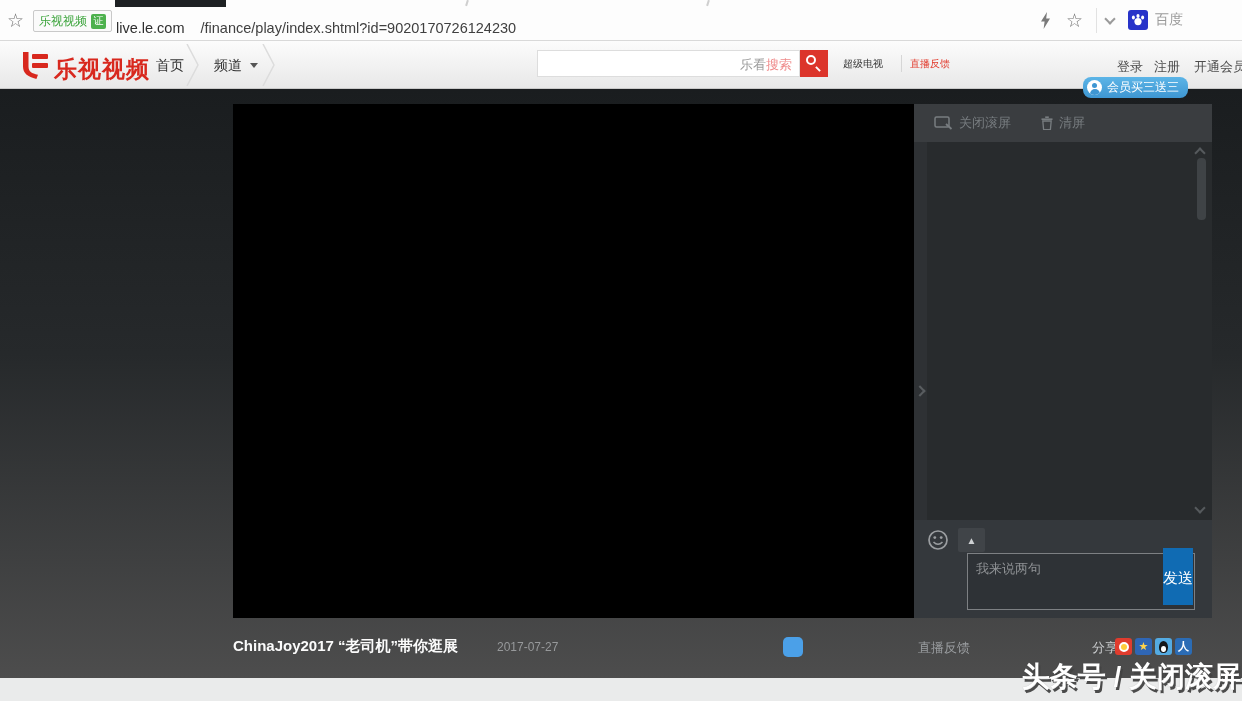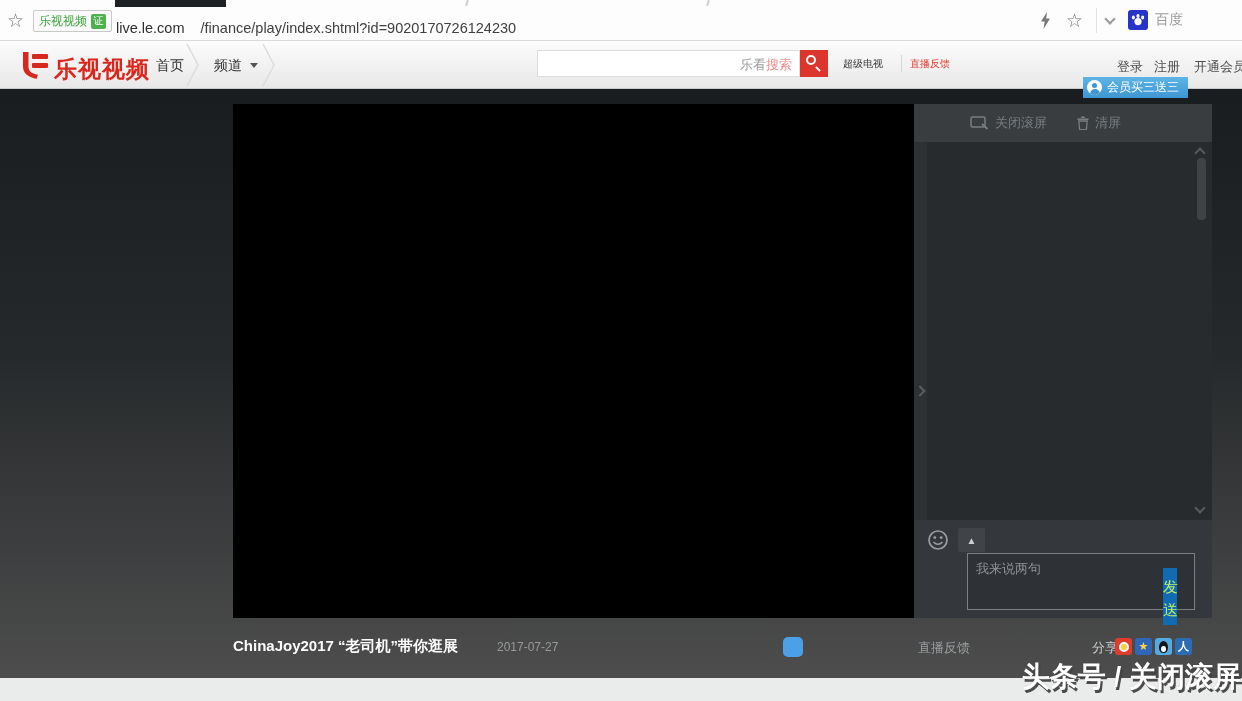--- a/index.html
+++ b/index.html
@@ -43,47 +43,47 @@
   .search-btn { position:absolute; left:263px; top:0; width:28px; height:27px; background:#dc352b; border:none; cursor:pointer; }
   .mag { position:absolute; left:6px; top:5px; width:10px; height:10px; border:2px solid #fff; border-radius:50%; }
   .mag::after { content:""; position:absolute; left:9px; top:9px; width:2px; height:6px; background:#fff; transform:rotate(-45deg); }
   .hdr-link { position:absolute; top:16px; font-size:10px; cursor:pointer; }
   .link-tv { left:843px; color:#333; }
   .link-vsep { position:absolute; left:901px; top:14px; width:1px; height:17px; background:#d6d6d6; }
   .link-phone { left:910px; color:#e23a2c; }
   .auth-link { position:absolute; top:17px; font-size:13px; color:#4c4c4c; cursor:pointer; white-space:nowrap; }
   .auth-login { left:1117px; } .auth-register { left:1154px; } .auth-vip { left:1194px; }
 
-  .vip-badge { position:absolute; left:1083px; top:77px; height:21px; z-index:6; display:flex; align-items:center; gap:5px; padding:0 9px 0 4px; border-radius:0; background:linear-gradient(#5cb5e7,#3e96d2); cursor:pointer; }
+  .vip-badge { position:absolute; left:1083px; top:77px; height:21px; z-index:6; display:flex; align-items:center; gap:5px; padding:0 9px 0 4px; border-radius:8px; background:linear-gradient(#5cb5e7,#3e96d2); cursor:pointer; }
   .vip-badge .label { font-size:12px; color:#fff; }
   .person-icon { width:15px; height:15px; border-radius:50%; background:#fff; position:relative; overflow:hidden; }
   .person-icon::before { content:""; position:absolute; left:5px; top:2.5px; width:5px; height:5px; border-radius:50%; background:#3e96d2; }
   .person-icon::after { content:""; position:absolute; left:2.5px; top:9px; width:10px; height:7px; border-radius:5px 5px 0 0; background:#3e96d2; }
 
   
   .stage { position:absolute; left:0; top:89px; width:1242px; height:589px; background:linear-gradient(180deg,#1a1d1f 0%,#26292b 45%,#4d4d4d 100%); }
   .video { position:absolute; left:233px; top:15px; width:681px; height:514px; background:#000; }
 
   .chat-panel { position:absolute; left:914px; top:15px; width:298px; height:514px; background:#282b2d; }
   .chat-header { position:absolute; left:0; top:0; width:100%; height:38px; background:#3a3d40; display:flex; align-items:center; padding-left:20px; }
-  .chat-tool { display:flex; align-items:center; gap:6px; color:#787d80; font-size:13px; cursor:pointer;margin-left:36px; }
+  .chat-tool { display:flex; align-items:center; gap:6px; color:#787d80; font-size:13px; cursor:pointer; }
   .chat-tool + .chat-tool { margin-left:30px; }
   .collapse-strip { position:absolute; left:0; top:38px; width:13px; height:476px; background:#2e3134; cursor:pointer; }
   .collapse-chevron { position:absolute; left:2px; top:245px; width:8px; height:8px; border-top:2px solid #595d60; border-right:2px solid #595d60; transform:rotate(45deg); }
   .scroll-arrow { position:absolute; right:8px; width:8px; height:8px; cursor:pointer; }
   .scroll-up { top:45px; border-top:2px solid #565a5d; border-right:2px solid #565a5d; transform:rotate(-45deg); }
   .scroll-down { top:400px; border-bottom:2px solid #565a5d; border-right:2px solid #565a5d; transform:rotate(45deg); }
   .scroll-thumb { position:absolute; right:6px; top:54px; width:9px; height:62px; background:#3f4346; border-radius:4px; cursor:grab; }
 
   .chat-input-area { position:absolute; left:0; top:416px; width:100%; height:98px; background:#34383c; }
   .up-btn { position:absolute; left:44px; top:8px; width:27px; height:24px; background:#404448; border:none; border-radius:2px; color:#ced1d3; font-size:10px; cursor:pointer; }
   .emoji-btn { position:absolute; left:13px; top:9px; width:22px; height:22px; background:none; border:none; cursor:pointer; padding:0; }
   .chat-textarea { position:absolute; left:14px; top:33px; width:228px; height:57px; background:#2e3236; border:1px solid #7d8083; resize:none; outline:none; color:#ccc; font-size:13px; padding:6px 8px; font-family:"Liberation Sans",sans-serif;margin-left:39px; }
   .chat-textarea::placeholder { color:#8f9295; }
-  .send-btn { position:absolute; left:249px; top:48px; width:14px; height:57px; background:#106bb3; border:none; color:#bef264; font-size:15px; line-height:23px; cursor:pointer; padding:2px 0 0 0; word-break:break-all; white-space:normal; }
+  .send-btn { position:absolute; left:249px; top:28px; width:30px; height:57px; background:#106bb3; border:none; color:#ffffff; font-size:15px; line-height:23px; cursor:pointer; padding:2px 0 0 0; word-break:break-all; white-space:normal; }
 
   .info-title { position:absolute; left:233px; top:548px; font-size:15px; font-weight:bold; color:#fbfbfb; }
   .info-date { position:absolute; left:497px; top:551px; font-size:12px; color:#97999b; }
   .blue-square { position:absolute; left:783px; top:548px; width:20px; height:20px; background:#4ba0e8; border-radius:5px; cursor:pointer; }
   .feedback-link { position:absolute; left:918px; top:550px; font-size:13px; color:#9a9da0; cursor:pointer; }
   .share-label { position:absolute; left:1092px; top:550px; font-size:13px; color:#caccce; }
   .share-row { position:absolute; left:1115px; top:549px; display:flex; gap:3px; }
   .share-chip { width:17px; height:17px; border-radius:3px; display:flex; align-items:center; justify-content:center; cursor:pointer; }
   .chip-weibo { background:#e03c2e; } .chip-qzone { background:#2f66b5; }
   .chip-qq { background:#54abe3; } .chip-renren { background:#2b6cb5; }

